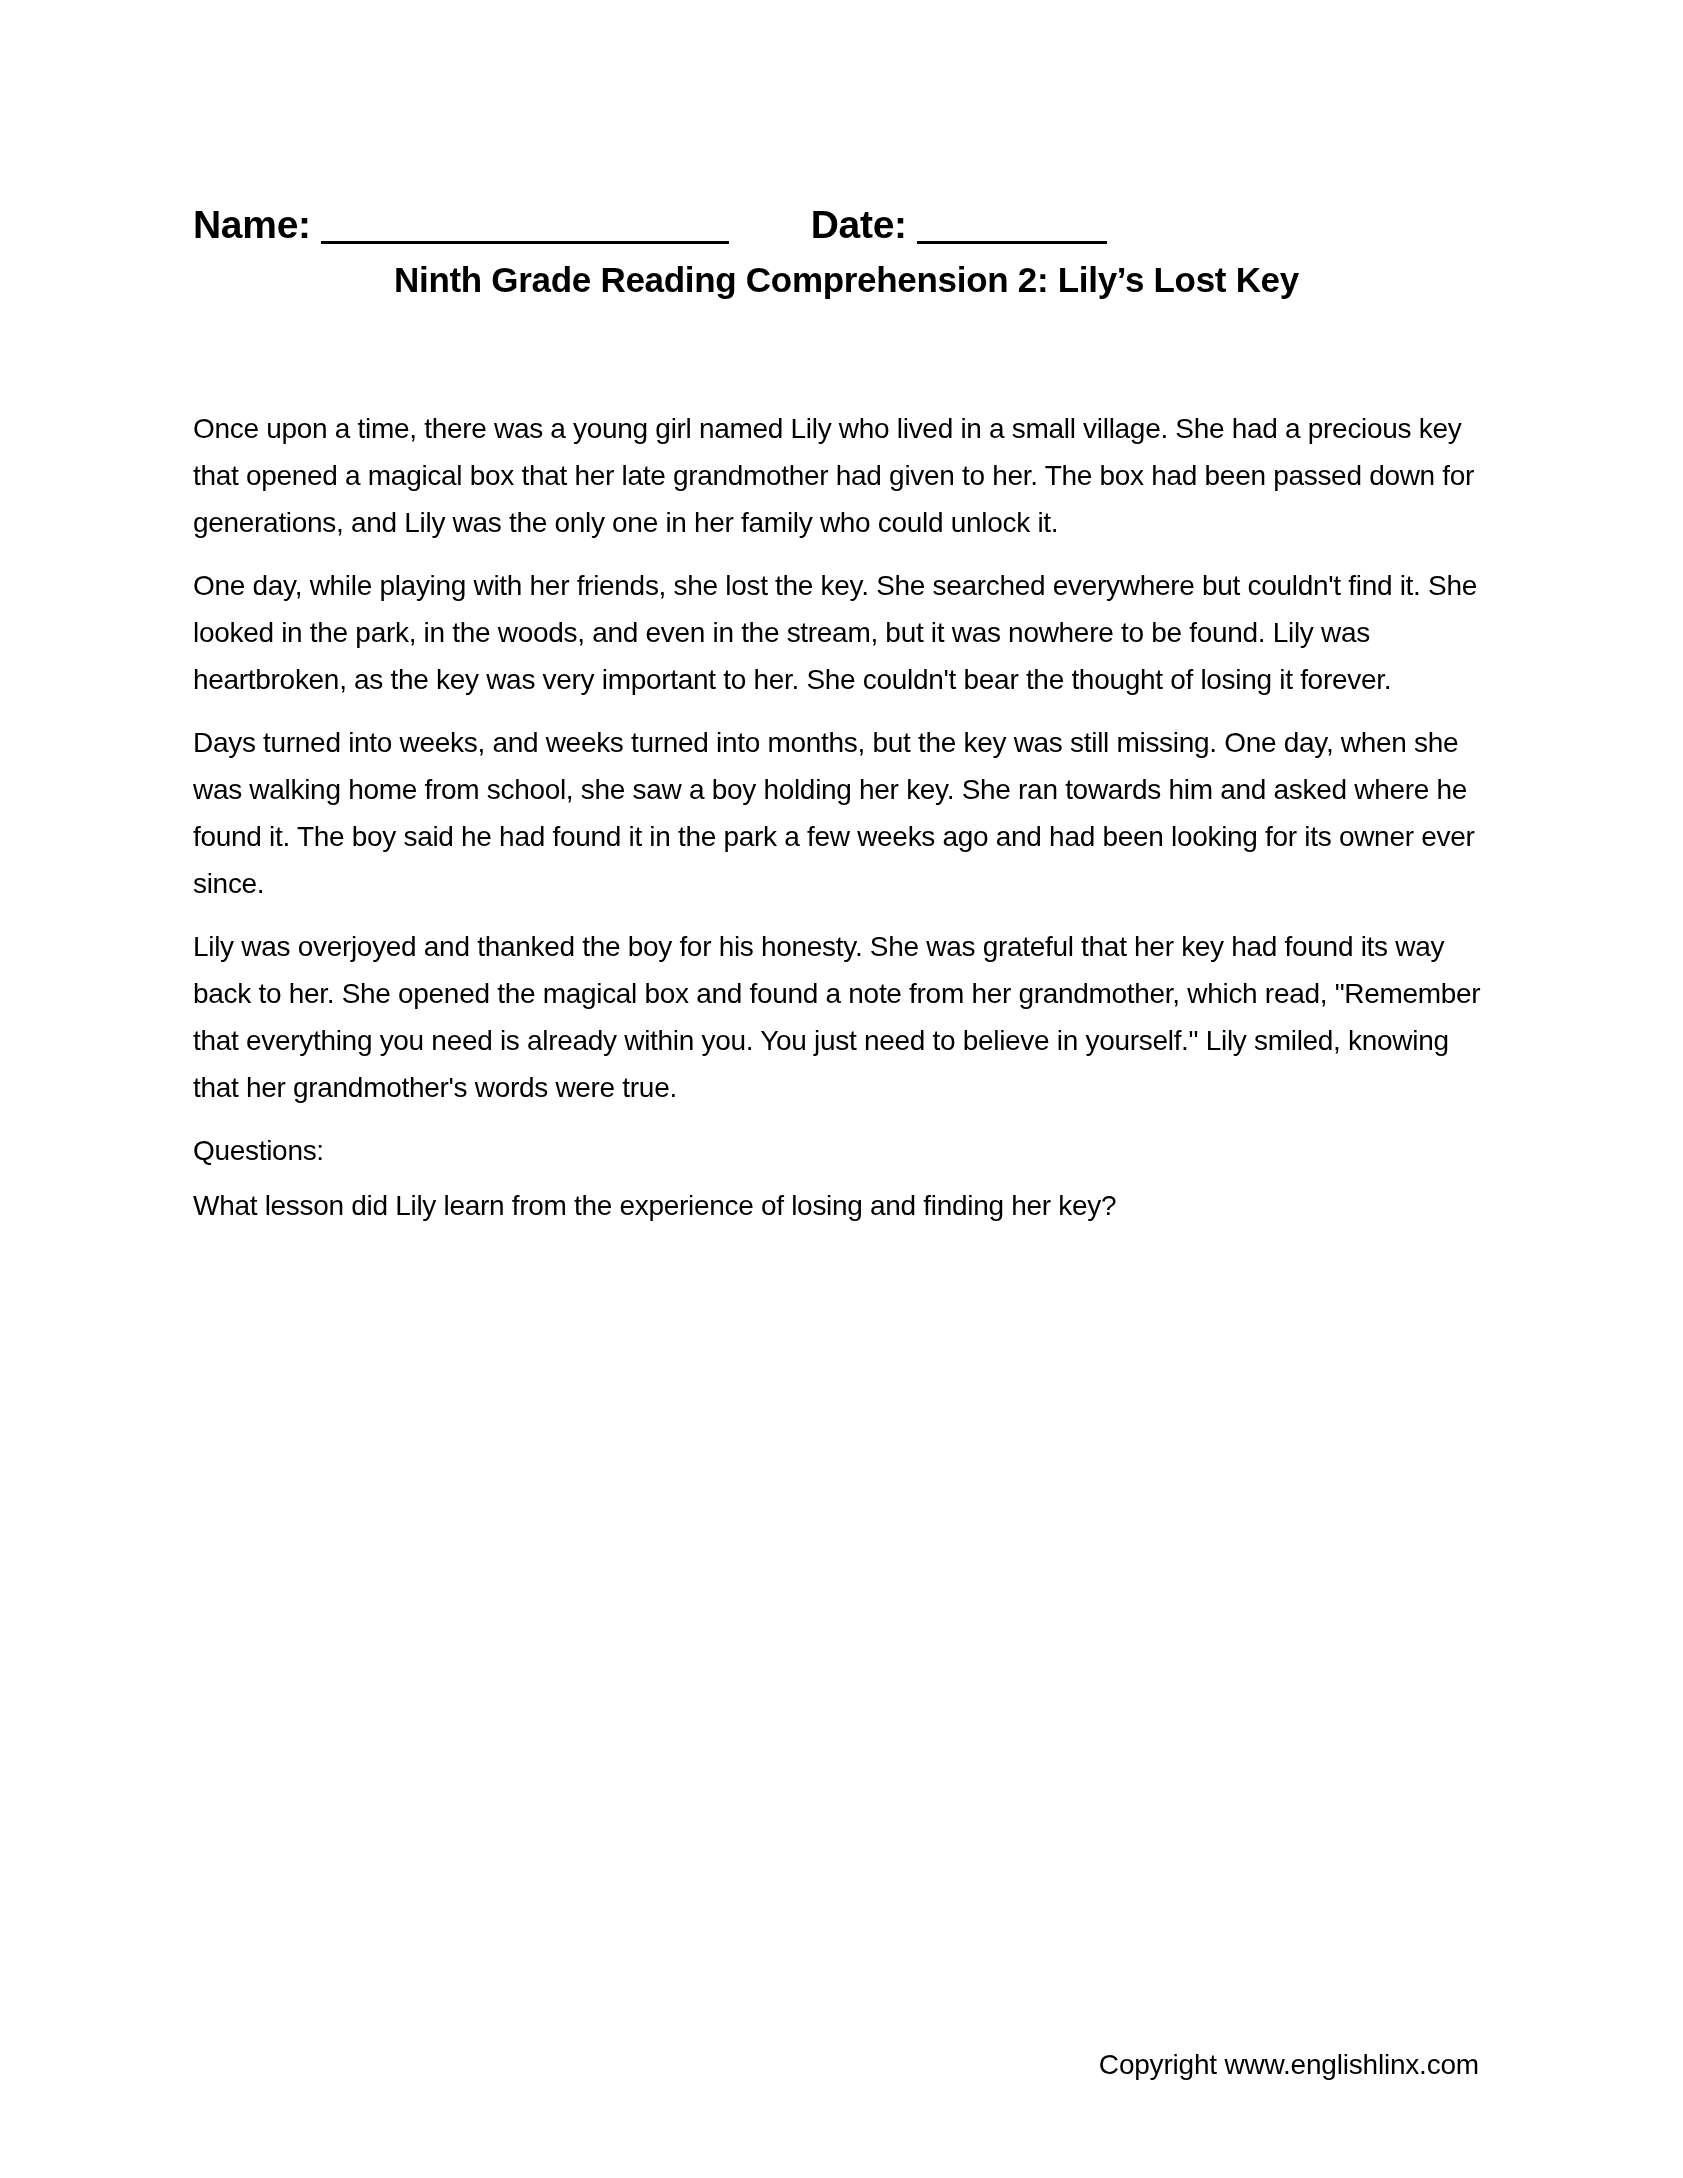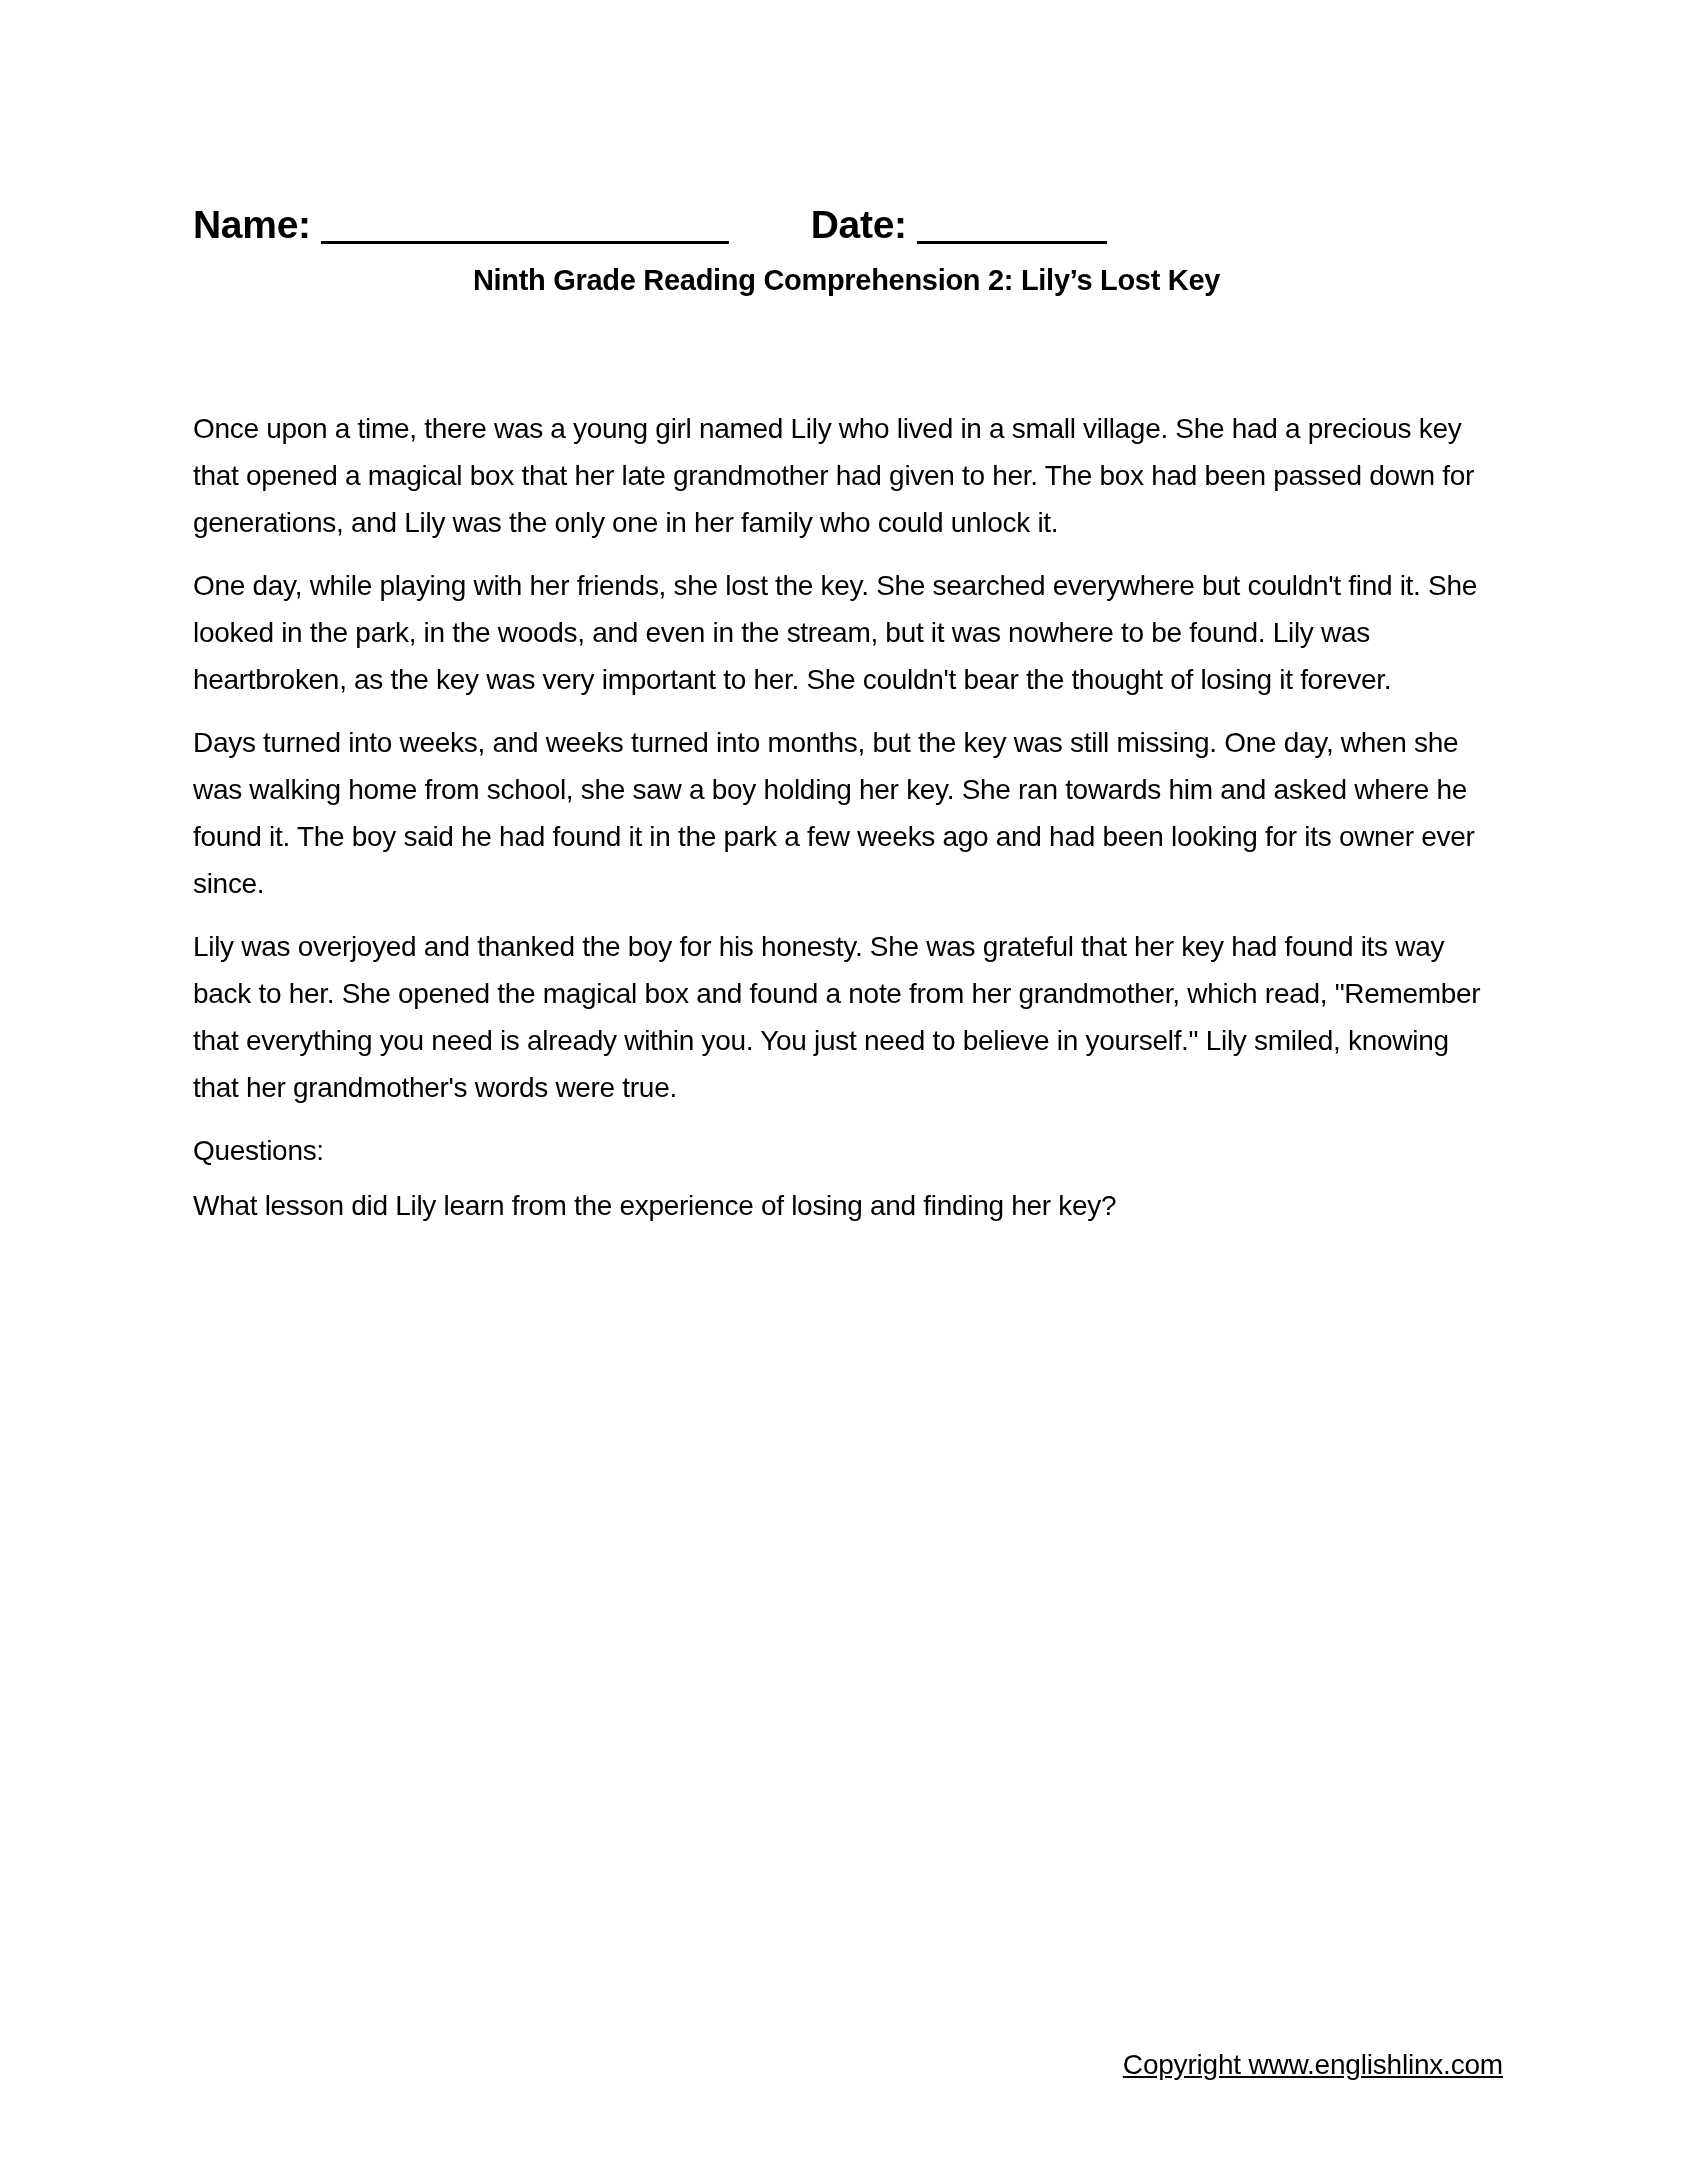--- a/index.html
+++ b/index.html
@@ -34,21 +34,21 @@
     height: 34px;
     margin-left: 10px;
   }
   .name-line { width: 408px; }
   .date-field { margin-left: 82px; }
   .date-line { width: 190px; }
   
   .doc-title {
     margin-top: 16px;
     text-align: center;
-    font-size: 29px;
+    font-size: 35px;
     font-weight: 600;
     letter-spacing: -0.3px;
     line-height: 40px;
   }
   
   .story { margin-top: 105px; }
   .para, .section-label, .summary-question {
     font-size: 28px;
     letter-spacing: -0.3px;
     line-height: 47px;
@@ -68,25 +68,24 @@
     line-height: 47px;
     margin-bottom: 21px;
     padding-left: 14px;
   }
   .summary-label { margin-top: 18px; }
   .summary-question { margin-top: 8px; }
   
   .footer {
     position: absolute;
     top: 2047px;
-    right: 180px;
+    right: 204px;
     font-size: 28px;
     letter-spacing: -0.2px;
     line-height: 36px;
-    text-decoration: underline;
   }
 </style>
 </head>
 <body>
 
 <div class="page">
 
   <div class="header-row">
     <div class="field">
       <span class="field-label">Name:</span>

